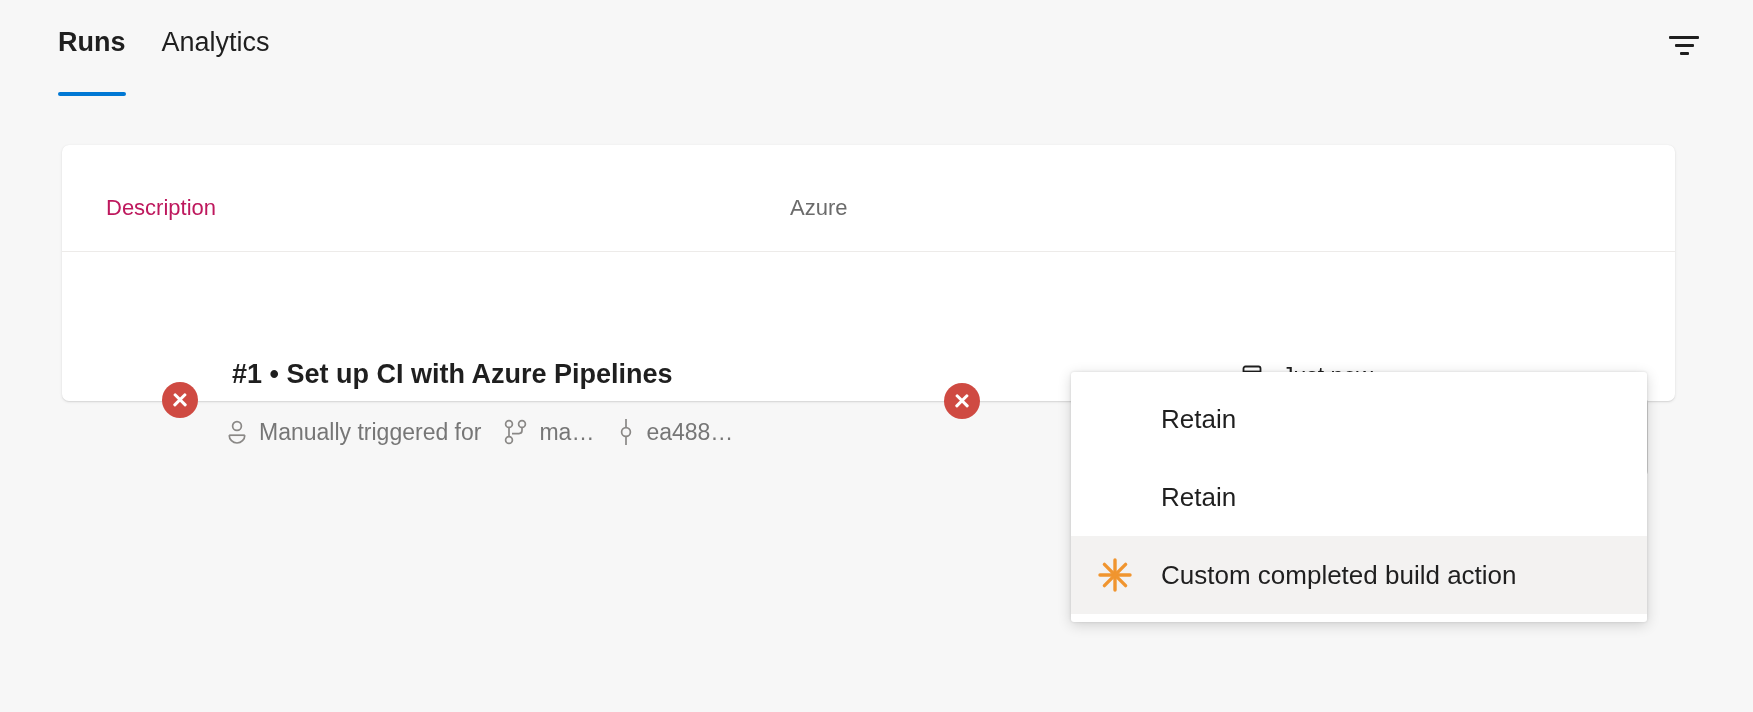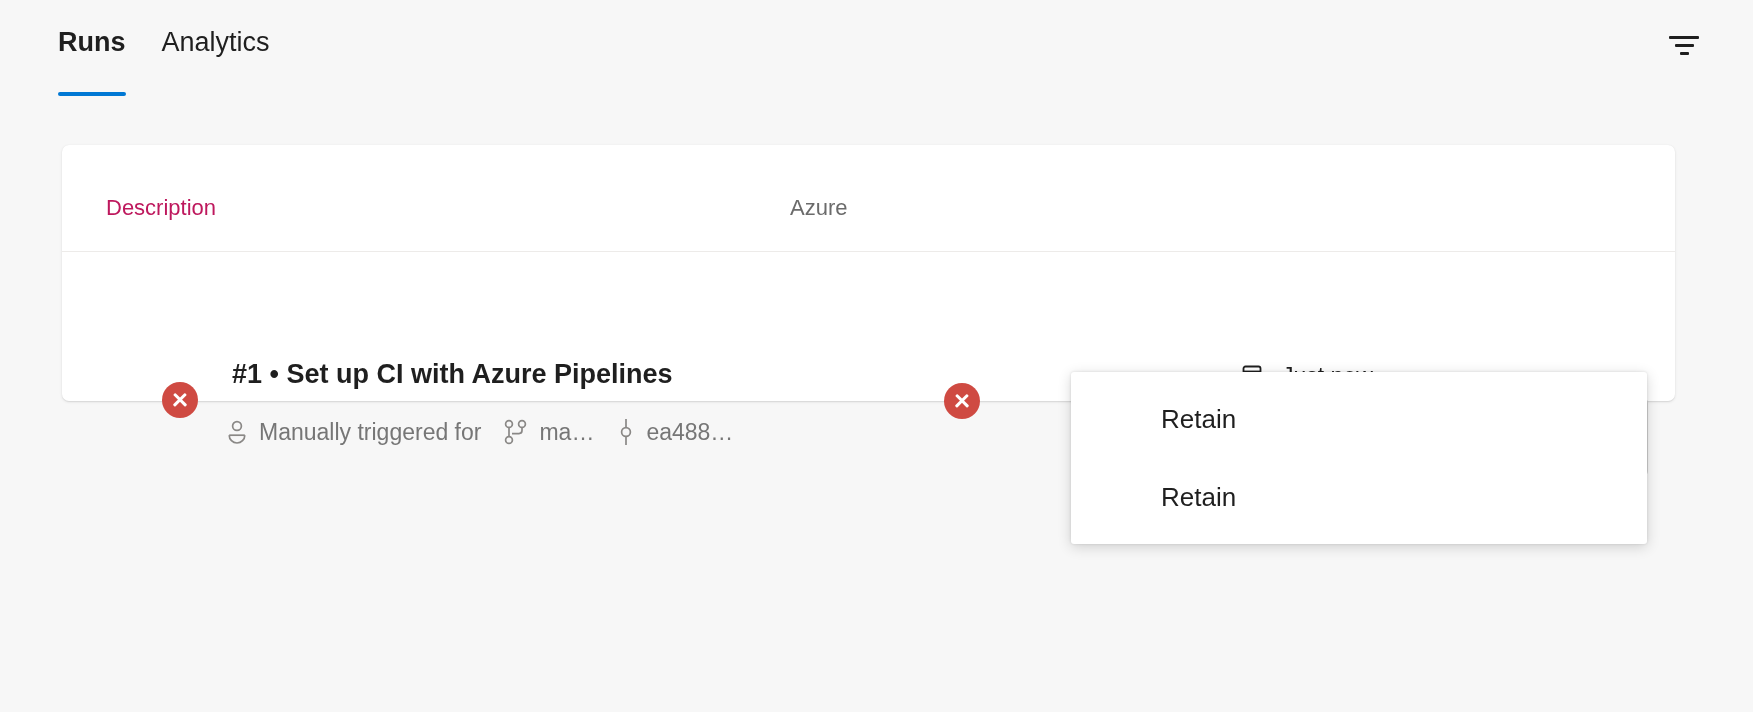--- a/index.html
+++ b/index.html
@@ -344,15 +344,28 @@
     </div>
   </div>
 
   <div class="menu">
     <div class="menu-item">
       <span>Retain</span>
     </div>
     <div class="menu-item">
       <span>Retain</span>
     </div>
+    <div class="menu-item highlighted">
+      <span class="menu-ico">
+        <svg width="38" height="38" viewBox="0 0 38 38">
+          <g stroke="#f0952f" stroke-width="3.4" stroke-linecap="round">
+            <line x1="19" y1="4" x2="19" y2="34"></line>
+            <line x1="4" y1="19" x2="34" y2="19"></line>
+            <line x1="8.4" y1="8.4" x2="29.6" y2="29.6"></line>
+            <line x1="29.6" y1="8.4" x2="8.4" y2="29.6"></line>
+          </g>
+        </svg>
+      </span>
+      <span>Custom completed build action</span>
+    </div>
   </div>
 
 </div>
 
 </body></html>

